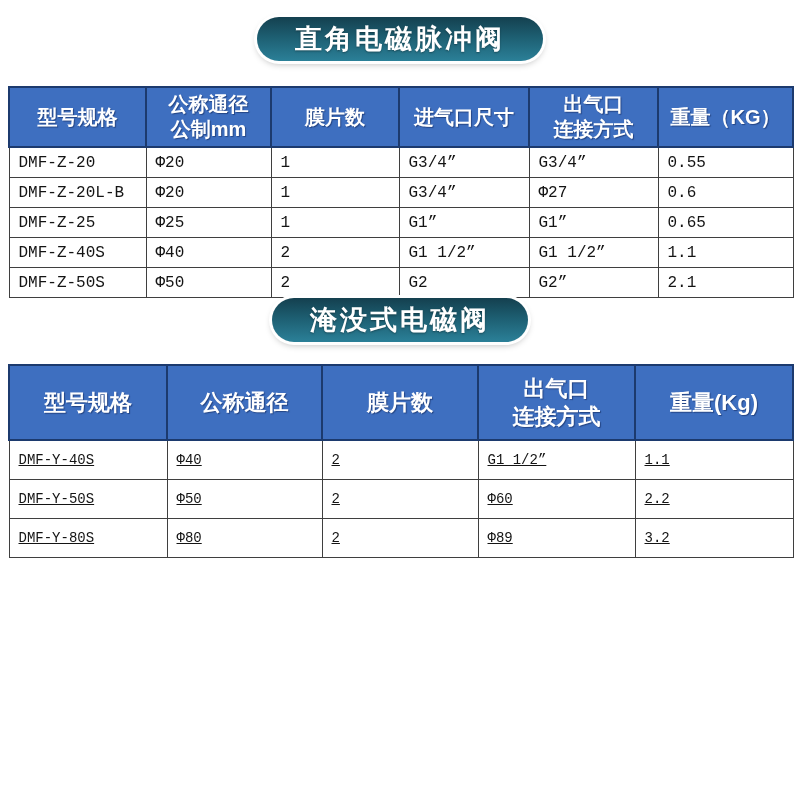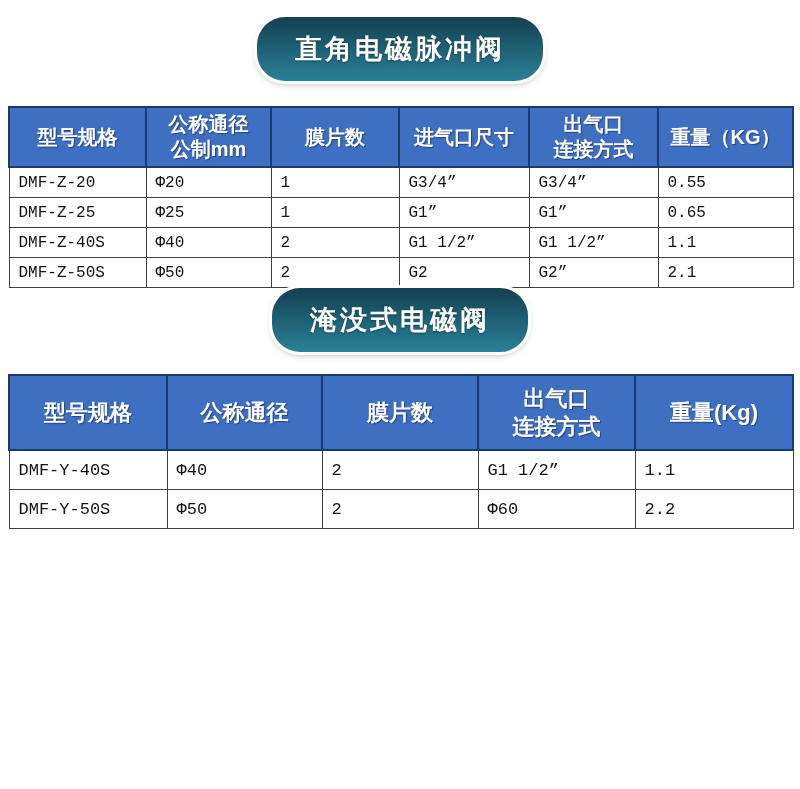--- a/index.html
+++ b/index.html
@@ -6,21 +6,21 @@
   body {
     width:800px; height:789px; background:#ffffff;
     font-family:"Liberation Sans", sans-serif;
   }
   .page {
     width:800px; height:789px; background:#ffffff;
     border-radius:14px; overflow:hidden; position:relative;
   }
   
   .badge {
-    width:fit-content; margin:0 auto; padding:14px 38px;
+    width:fit-content; margin:0 auto; padding:4px 38px;
     border-radius:28px;
     background:linear-gradient(180deg,#14404f 0%, #1d5e71 45%, #2b8098 100%);
     color:#ffffff; font-size:27px; font-weight:bold; letter-spacing:3px;
     text-align:center;
     box-shadow:0 0 0 3px #ffffff, 0 3px 7px rgba(0,0,0,0.28);
     text-shadow:0 1px 2px rgba(0,0,0,0.35);
   }
   .badge1 { margin-top:17px; }
   .badge2 { }
   
@@ -37,21 +37,21 @@
   }
   .t1 th { height:56px; font-size:20px; }
   .t2 th { height:71px; font-size:22px; }
   td {
     background:#ffffff; color:#141414;
     border:1px solid #3f3f3f;
     padding:0 0 0 9px; vertical-align:middle;
     font-family:"Liberation Mono","DejaVu Sans Mono", monospace;
   }
   .t1 td { height:29px; font-size:16px; }
-  .t2 td { height:38px; font-size:17px; }
+  .t2 td { height:38px; font-size:14px;text-decoration:underline; }
 </style>
 </head>
 <body>
 
 <div class="page">
 
   <div class="badge badge1">
     <span>直角电磁脉冲阀</span>
   </div>
 
@@ -77,20 +77,28 @@
       </tr>
     </thead>
     <tbody>
       <tr>
         <td>DMF-Z-20</td>
         <td>Φ20</td>
         <td>1</td>
         <td>G3/4”</td>
         <td>G3/4”</td>
         <td>0.55</td>
+      </tr>
+      <tr>
+        <td>DMF-Z-20L-B</td>
+        <td>Φ20</td>
+        <td>1</td>
+        <td>G3/4”</td>
+        <td>Φ27</td>
+        <td>0.6</td>
       </tr>
       <tr>
         <td>DMF-Z-25</td>
         <td>Φ25</td>
         <td>1</td>
         <td>G1”</td>
         <td>G1”</td>
         <td>0.65</td>
       </tr>
       <tr>
@@ -142,16 +150,23 @@
         <td>G1 1/2”</td>
         <td>1.1</td>
       </tr>
       <tr>
         <td>DMF-Y-50S</td>
         <td>Φ50</td>
         <td>2</td>
         <td>Φ60</td>
         <td>2.2</td>
       </tr>
+      <tr>
+        <td>DMF-Y-80S</td>
+        <td>Φ80</td>
+        <td>2</td>
+        <td>Φ89</td>
+        <td>3.2</td>
+      </tr>
     </tbody>
   </table>
 
 </div>
 
 </body></html>

